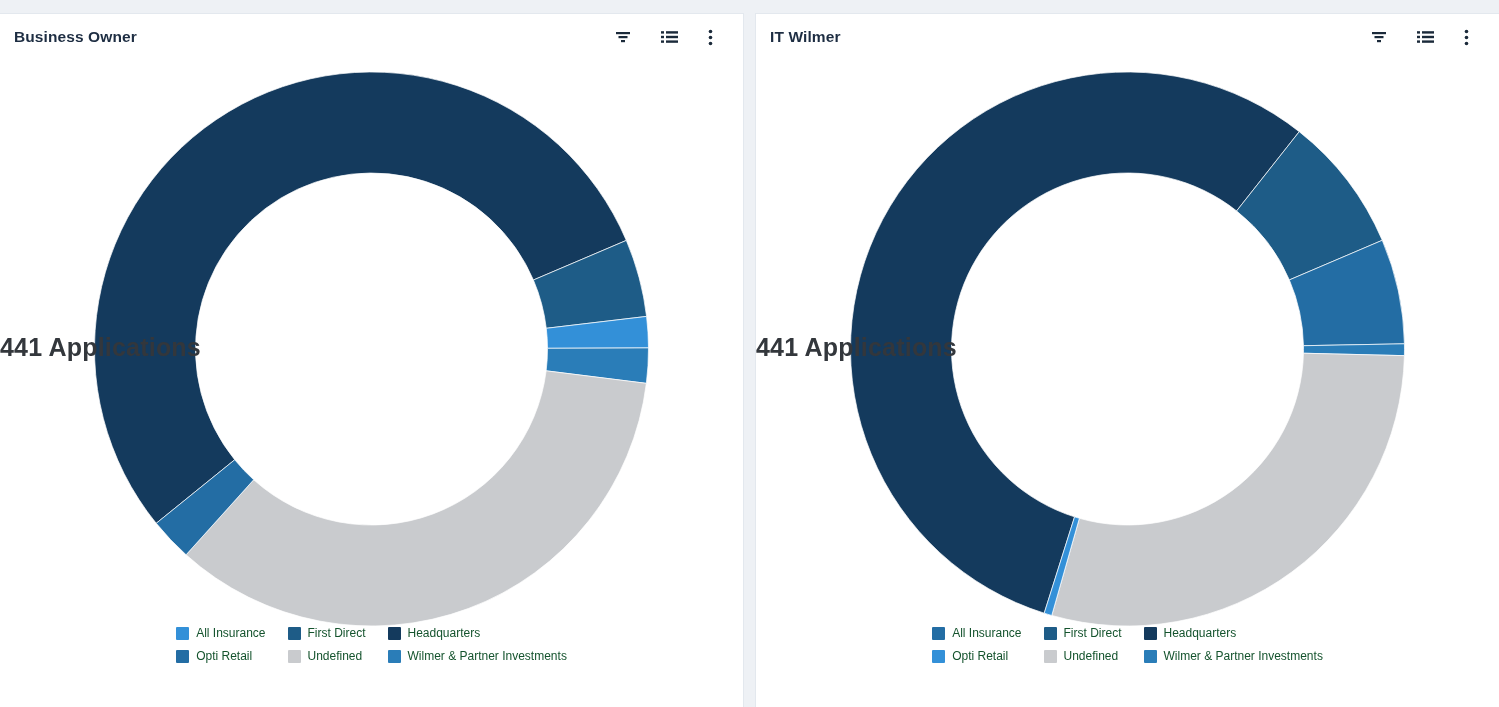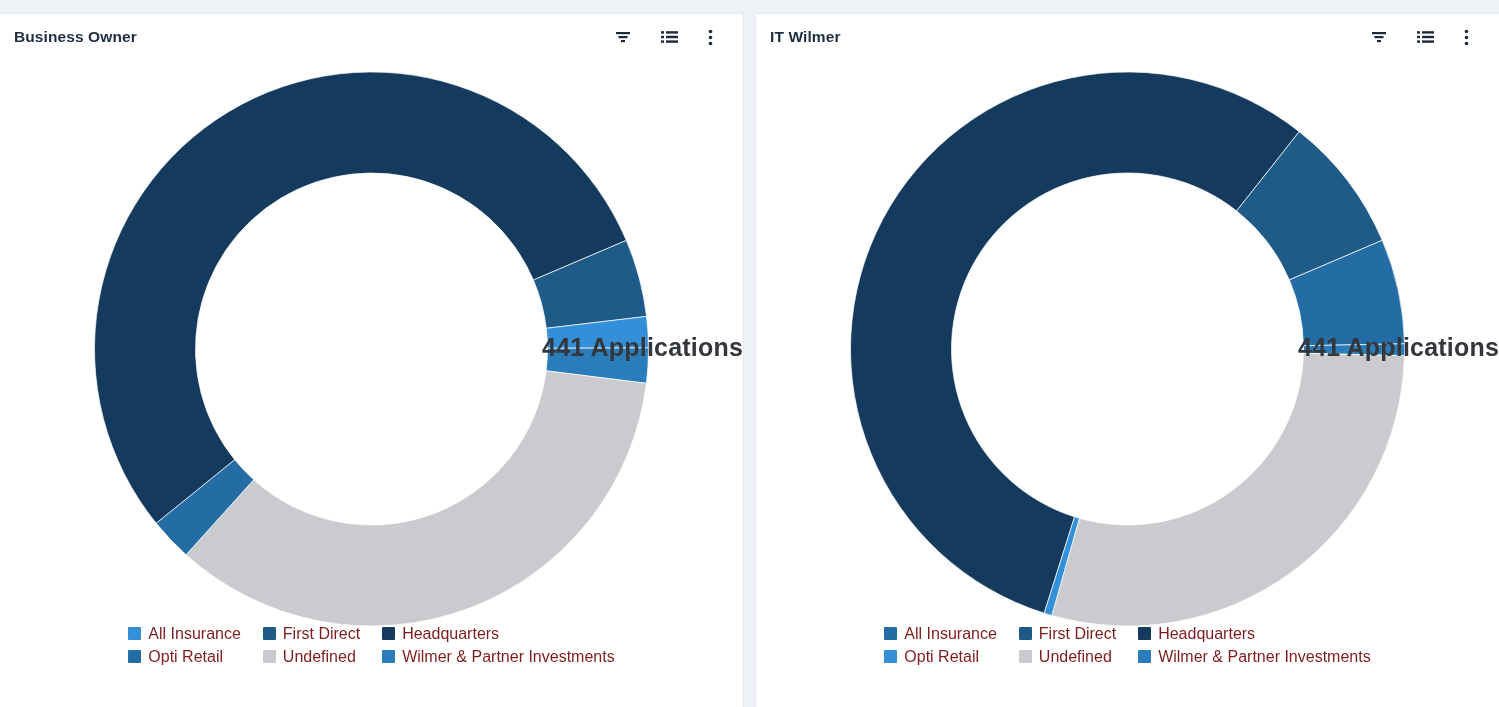--- a/index.html
+++ b/index.html
@@ -5,26 +5,26 @@
   html,body{margin:0;padding:0;background:#eef1f5;font-family:"Liberation Sans","DejaVu Sans",sans-serif;}
   .app{display:flex;width:1499px;height:707px;background:#eef1f5;margin-top:14px;}
   .panel{position:relative;width:743px;height:707px;background:#ffffff;box-shadow:0 0 0 1px #e3e8ee;overflow:hidden;flex:0 0 auto;}
   .panel + .panel{margin-left:13px;}
   .panel-header{position:absolute;top:0;left:0;right:0;height:46px;display:flex;align-items:center;justify-content:space-between;padding:0 0 0 14px;box-sizing:border-box;z-index:3;}
   .panel-title{font-size:15.5px;font-weight:bold;color:#1d2d42;letter-spacing:.1px;}
   .toolbar{display:flex;align-items:center;gap:26px;padding-right:28px;}
   .tool-btn{background:none;border:none;padding:2px;margin:0;cursor:pointer;display:flex;align-items:center;color:#1b2a3a;}
   .tool-btn svg{display:block;}
   .donut-svg{position:absolute;left:0;top:0;z-index:1;}
-  .center-label{position:absolute;left:0;right:0;top:319px;text-align:right;font-size:25px;font-weight:bold;color:#33373c;z-index:2;letter-spacing:.2px;}
+  .center-label{position:absolute;left:0;right:0;top:319px;text-align:left;font-size:25px;font-weight:bold;color:#33373c;z-index:2;letter-spacing:.2px;}
   .legend-wrap{position:absolute;left:0;right:0;top:613px;display:flex;justify-content:center;z-index:3;}
   .legend-grid{display:inline-grid;grid-template-columns:auto auto auto;column-gap:22px;row-gap:10px;}
   .legend-item{display:flex;align-items:center;cursor:pointer;}
   .legend-swatch{width:13px;height:13px;border-radius:1px;margin-right:7px;flex:0 0 auto;}
-  .legend-label{font-size:16px;color:#7f1d1d;white-space:nowrap;line-height:13px;}
+  .legend-label{font-size:12px;color:#14532d;white-space:nowrap;line-height:13px;}
 </style>
 </head>
 <body>
 
 <div class="app">
 
   <section class="panel">
     <div class="panel-header">
       <span class="panel-title">Business Owner</span>
       <div class="toolbar">

